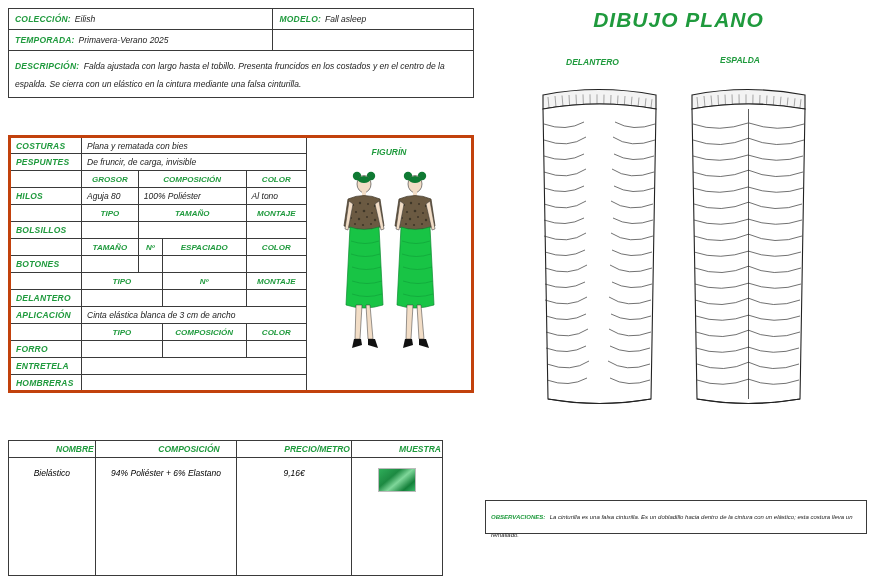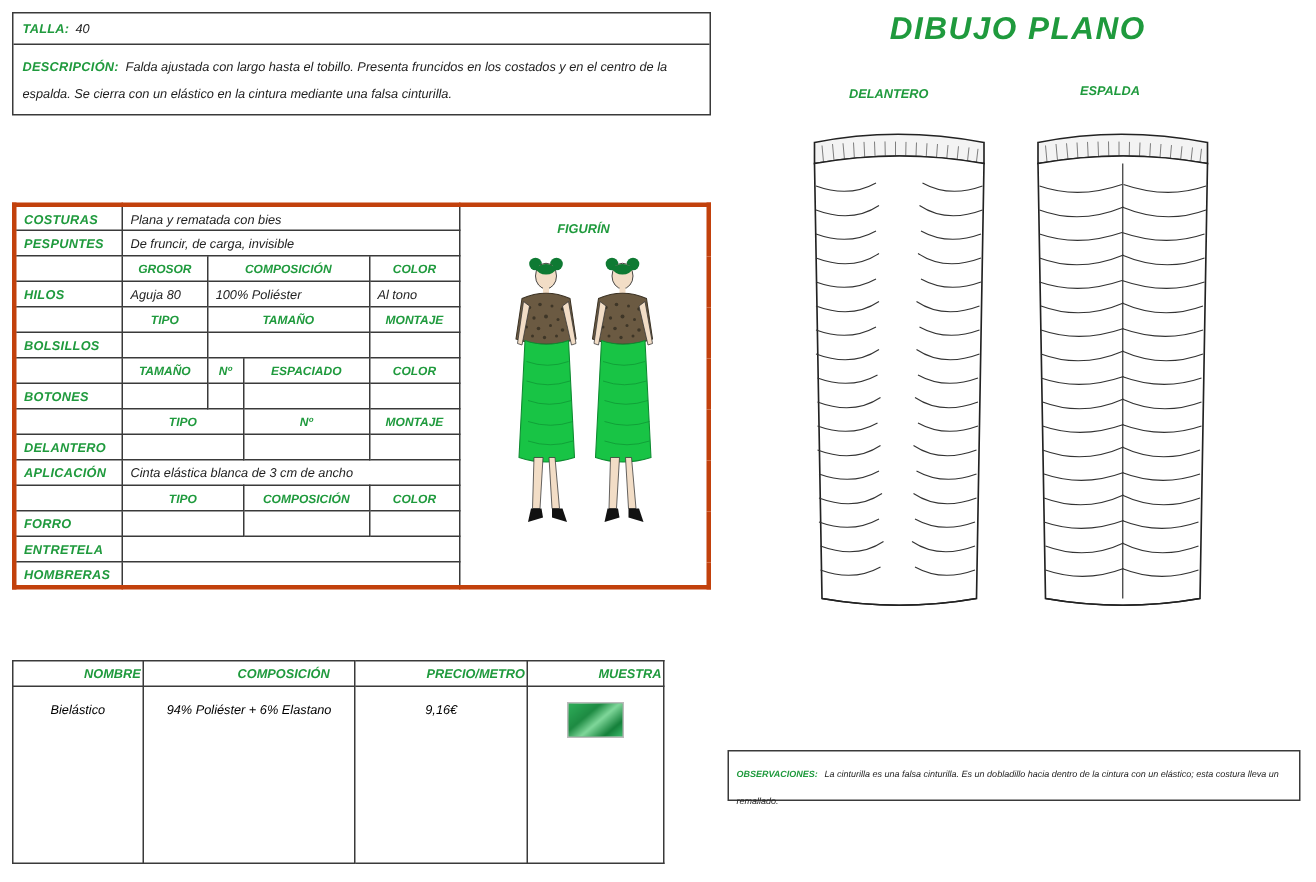--- a/index.html
+++ b/index.html
@@ -211,23 +211,33 @@
   }
   svg { display: block; }
 </style>
 </head>
 <body>
 
 <div class="sheet">
 
   <div class="hdr">
     <div class="row">
+      <div class="cell c-left">
+        <span class="lbl">COLECCIÓN:</span>
+        <span class="val">Eilish</span>
+      </div>
       <div class="cell c-right">
-        <span class="lbl">TALLA:</span>
-        <span class="val">40</span>
+        <span class="lbl">MODELO:</span>
+        <span class="val">Fall asleep</span>
+      </div>
+    </div>
+    <div class="row">
+      <div class="cell c-left">
+        <span class="lbl">TEMPORADA:</span>
+        <span class="val">Primavera-Verano 2025</span>
       </div>
     </div>
     <div class="row">
       <div class="cell c-full">
         <span class="lbl">DESCRIPCIÓN:</span>
         <span class="val desc-txt">Falda ajustada con largo hasta el tobillo. Presenta fruncidos en los costados y en el centro de la espalda. Se cierra con un elástico en la cintura mediante una falsa cinturilla.</span>
       </div>
     </div>
   </div>
 

